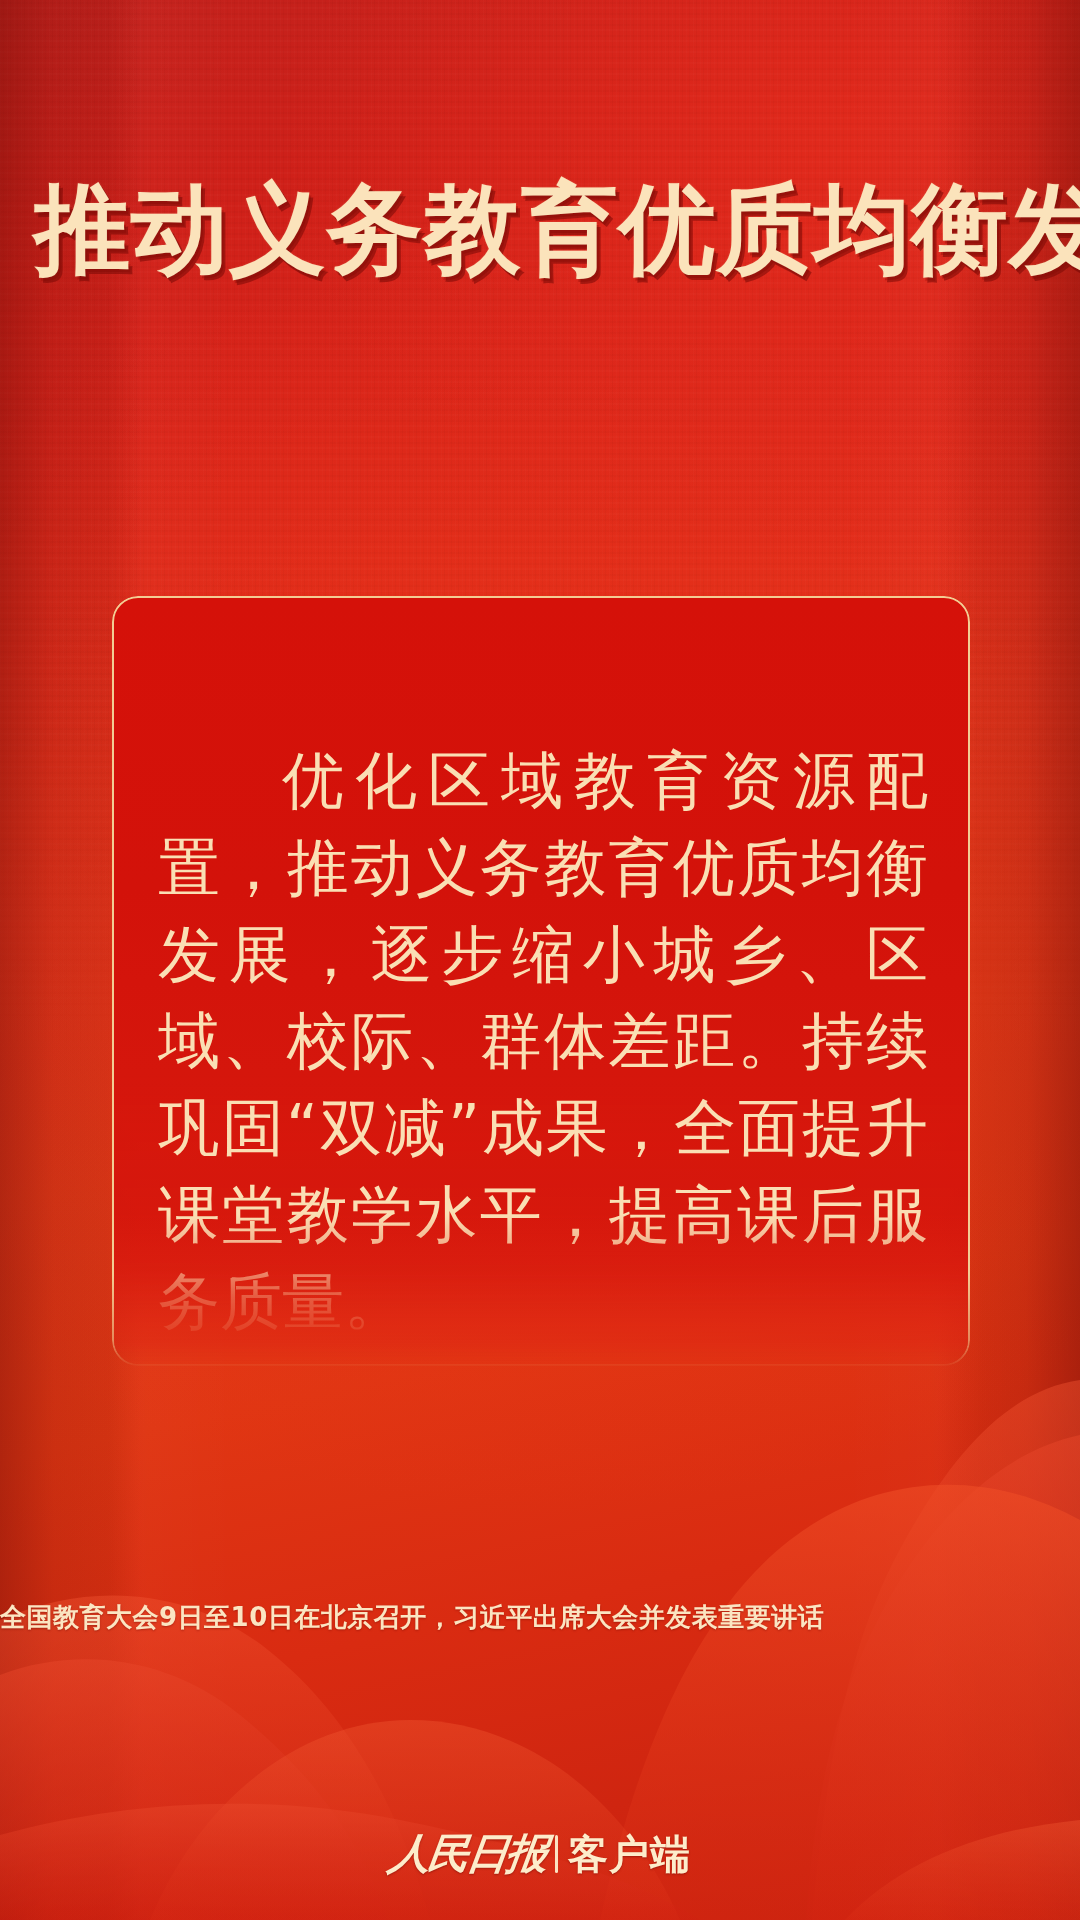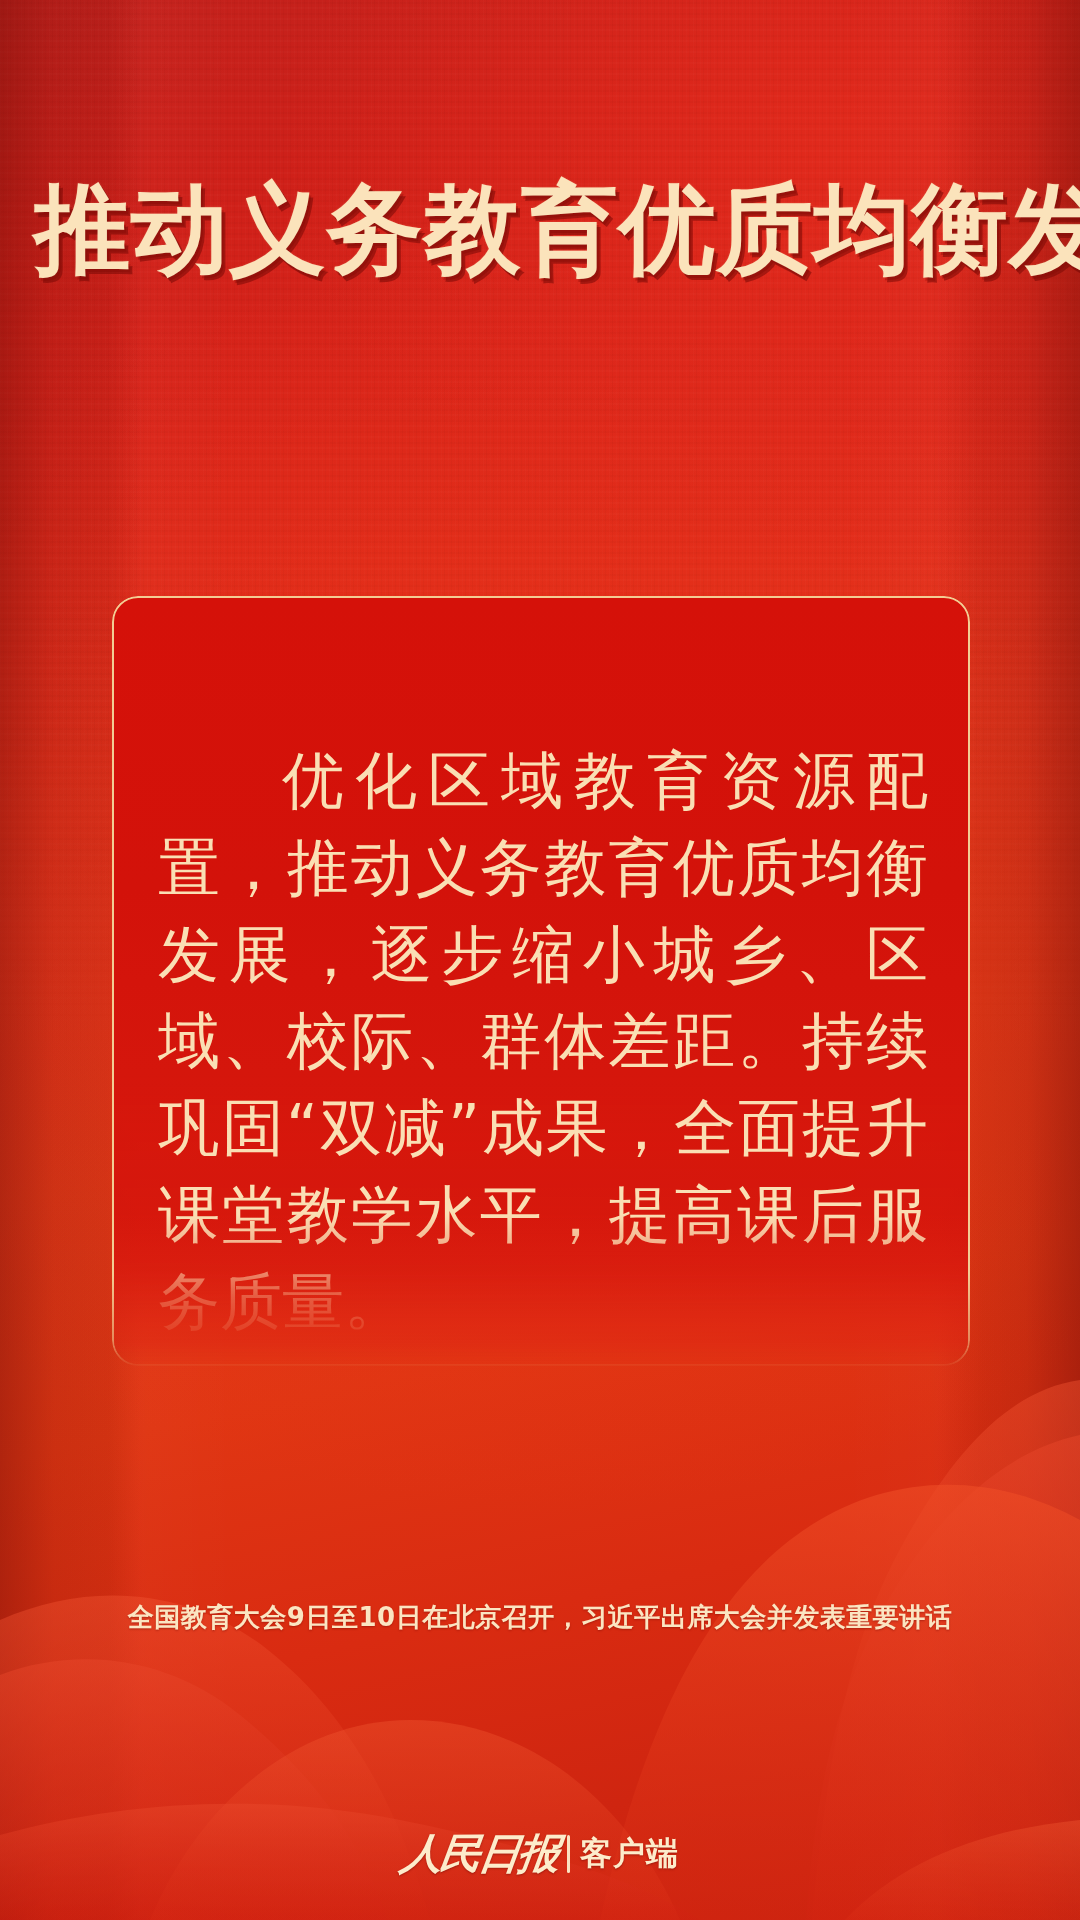--- a/index.html
+++ b/index.html
@@ -156,21 +156,21 @@
     text-align:justify;
     text-justify:inter-character;
     letter-spacing:0px;
   }
 
   
   .caption {
     position:absolute;
     left:0; right:0;
     top:1600px;
-    text-align:center;
+    text-align:left;
     font-family:"DejaVu Sans","Liberation Sans",sans-serif;
     font-size:26px;
     font-weight:700;
     letter-spacing:0.5px;
     color:#fbe5c2;
     text-shadow:0 1px 2px rgba(120,12,6,0.45);
   }
 
   
   .logo {
@@ -193,21 +193,21 @@
     text-shadow:0 1px 2px rgba(110,10,5,0.5);
   }
   .logo-div {
     width:3px; height:38px;
     background:#fdeccb;
     border-radius:2px;
     opacity:0.95;
   }
   .logo-app {
     font-family:"DejaVu Sans","Liberation Sans",sans-serif;
-    font-size:32px;
+    font-size:40px;
     font-weight:700;
     color:#fdeccb;
     letter-spacing:1px;
     text-shadow:0 1px 2px rgba(110,10,5,0.5);
   }
 </style>
 </head>
 <body>
 
 <div id="poster">

